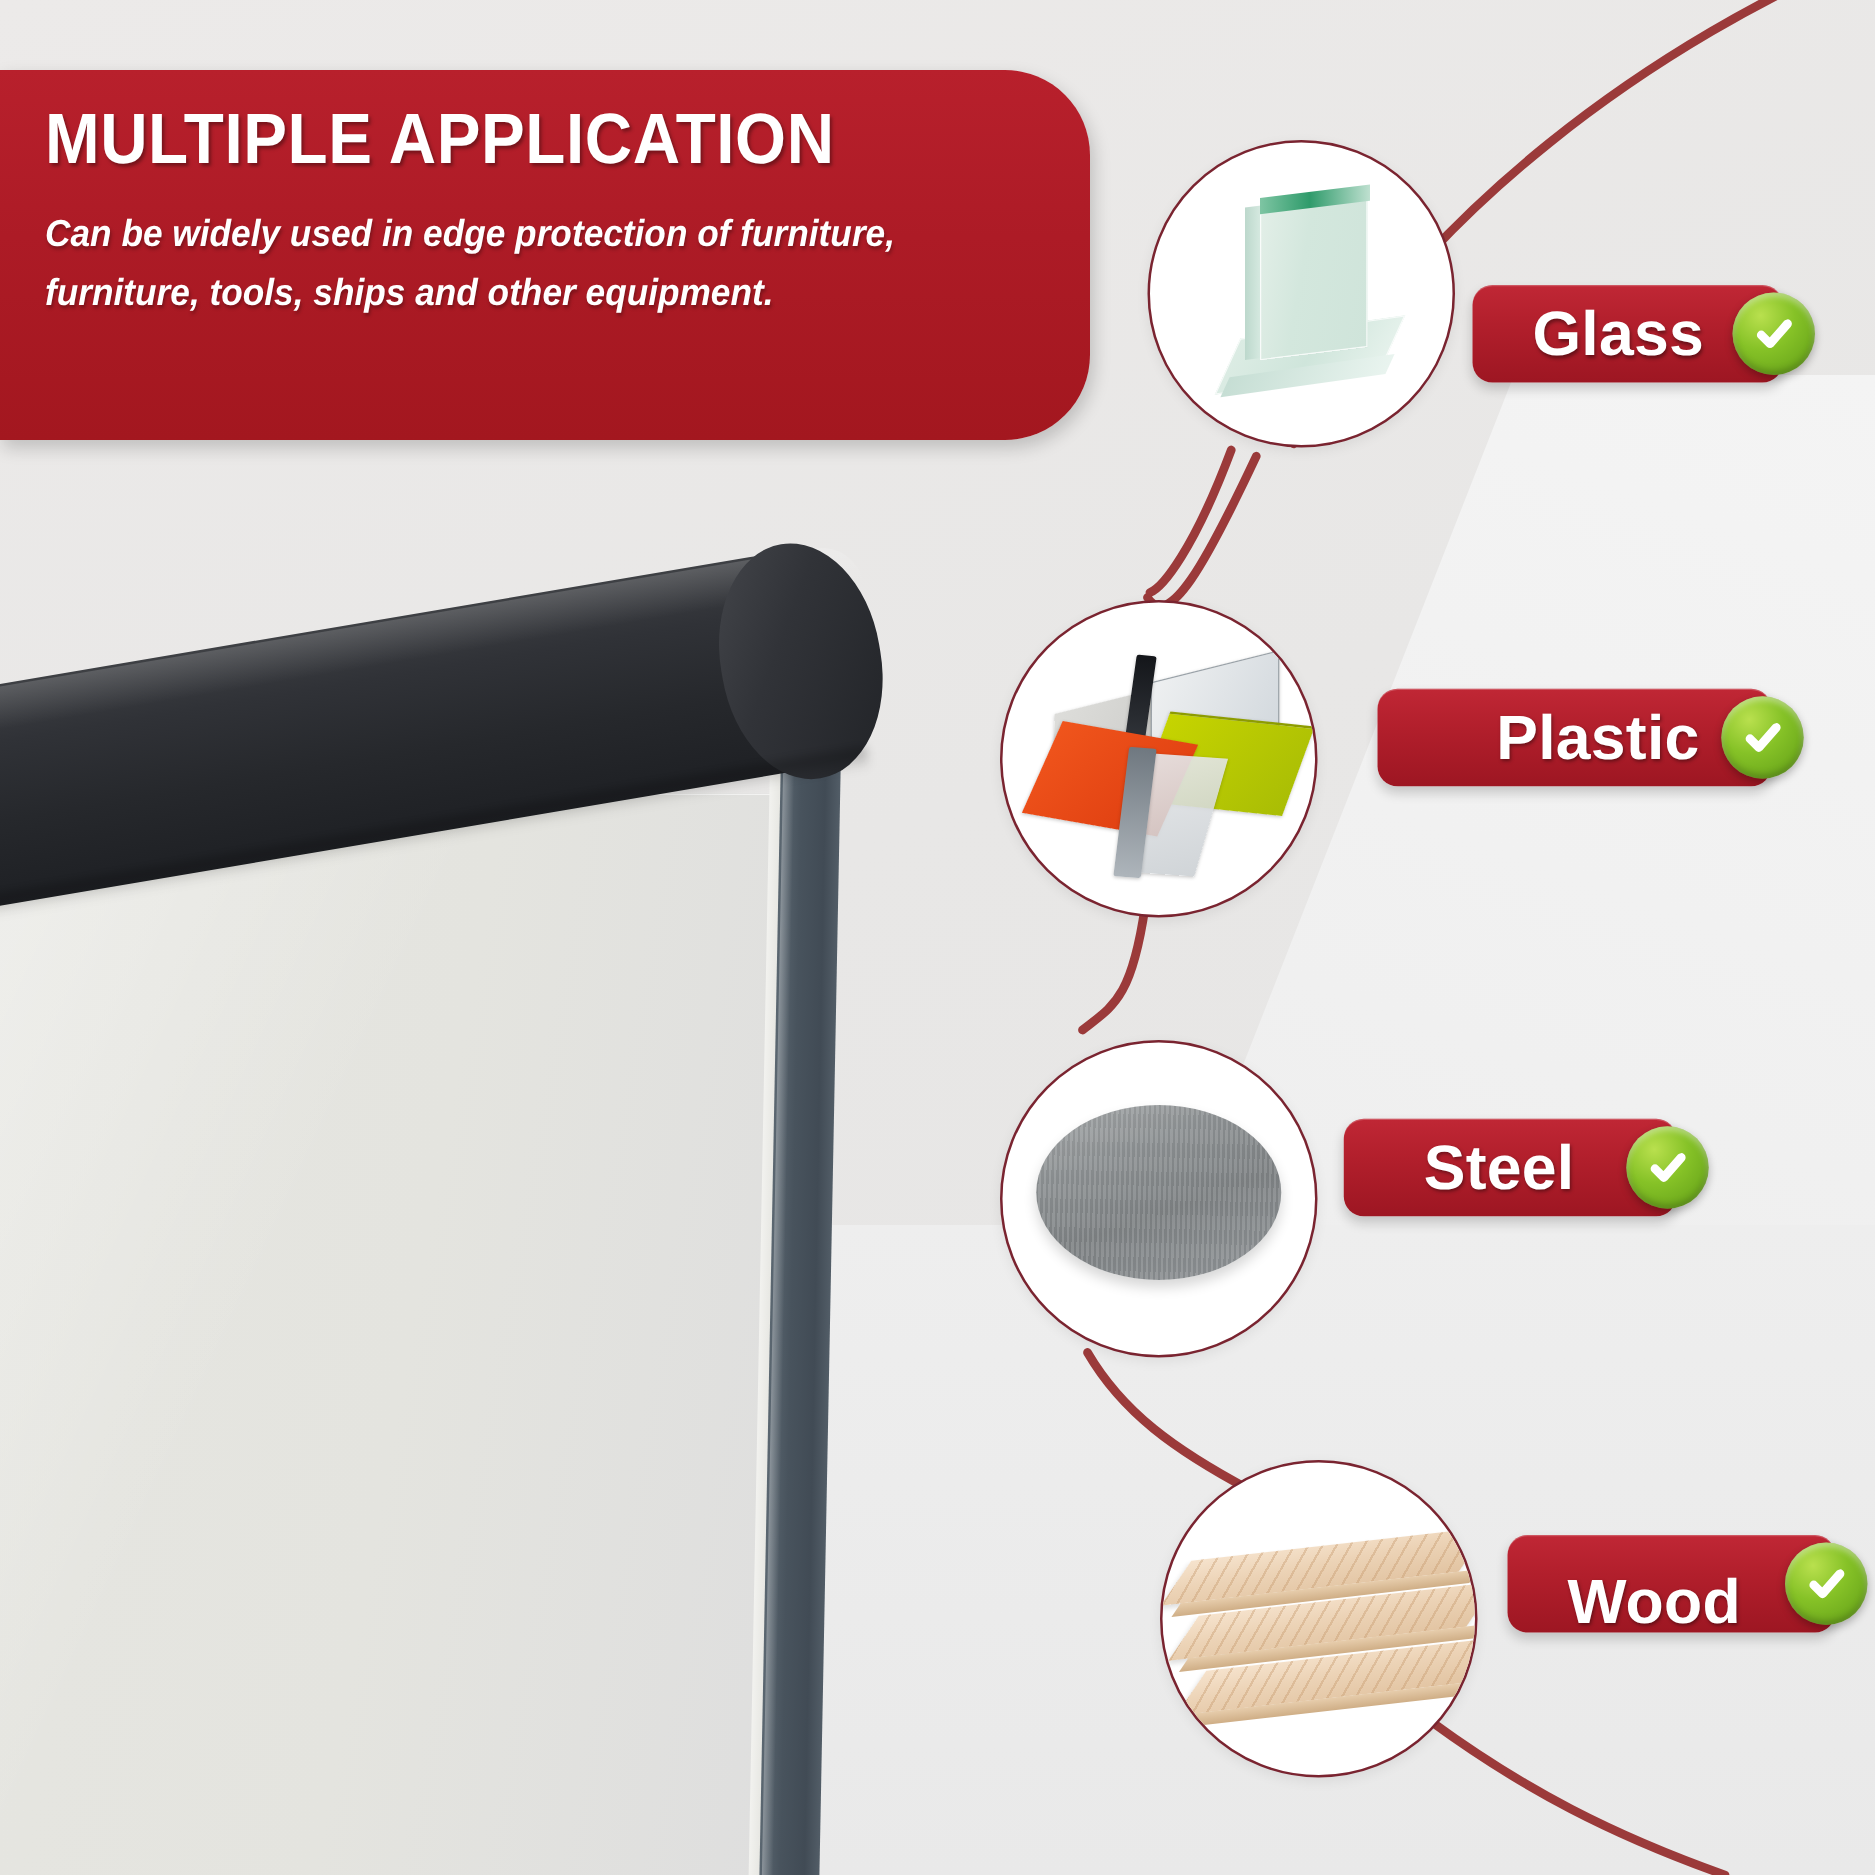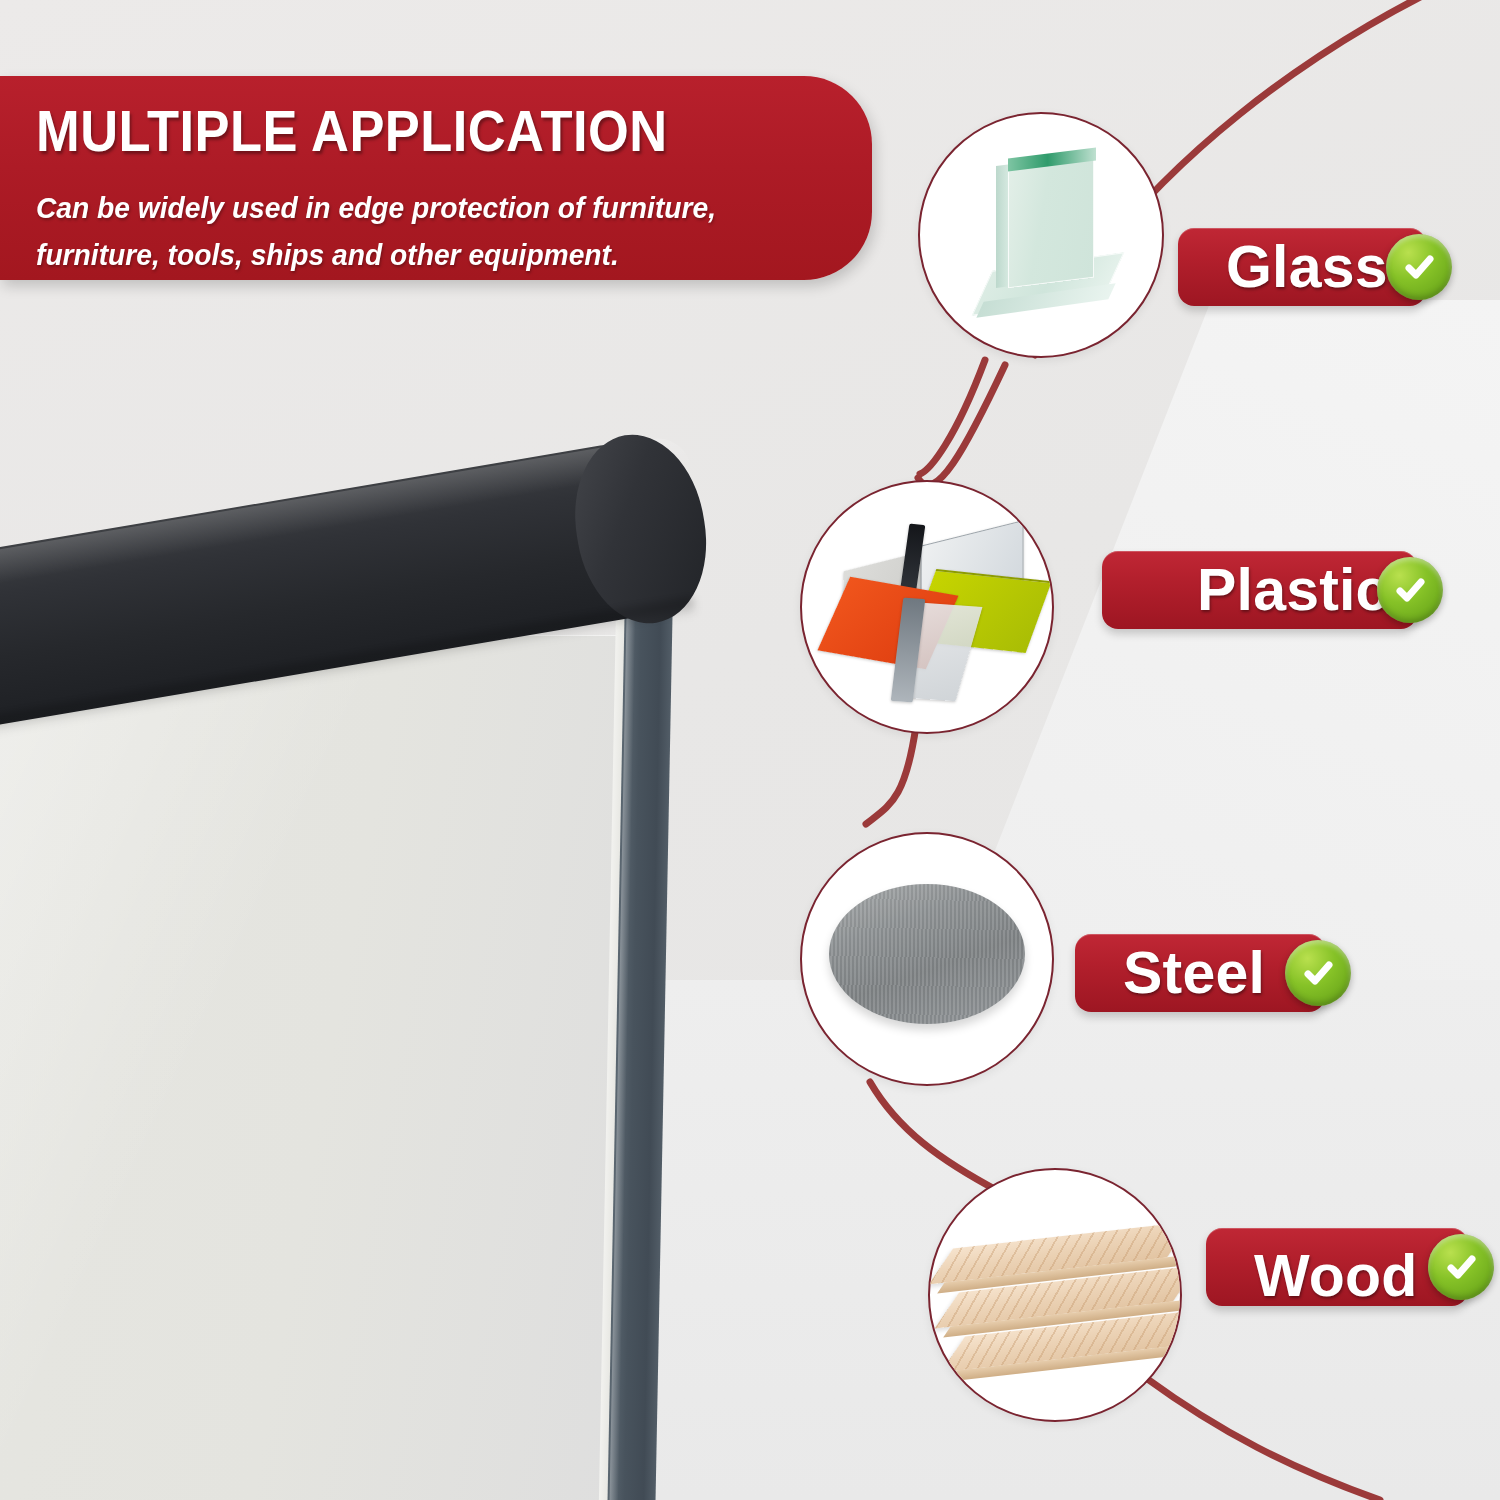--- a/index.html
+++ b/index.html
@@ -10,21 +10,21 @@
 
   
   .bg-base{position:absolute;inset:0;background:linear-gradient(160deg,#eceae9 0%,#e8e7e6 45%,#e6e5e4 100%);}
   .bg-wedge-right{position:absolute;right:0;top:300px;width:760px;height:1200px;
      background:linear-gradient(200deg,#f4f4f4 0%,#efefef 55%,#eaeaea 100%);
      clip-path:polygon(100% 0, 100% 100%, 0 100%, 62% 0);}
   .bg-wedge-low{position:absolute;left:620px;bottom:0;width:900px;height:520px;
      background:linear-gradient(180deg,#eeeeee 0%,#e9e9e9 100%);}
 
   
-  .banner{position:absolute;left:0;top:76px;width:872px;height:204px;
+  .banner{position:absolute;left:0;top:56px;width:872px;height:296px;
     background:linear-gradient(180deg,#b8202c 0%,#ad1b26 45%,#a3171f 100%);
     border-top-right-radius:68px;border-bottom-right-radius:68px;
     box-shadow:3px 6px 14px rgba(0,0,0,.18);}
   .banner-title{position:absolute;left:36px;top:24px;width:800px;
     color:#fff;font-size:57px;line-height:62px;font-weight:bold;letter-spacing:0.5px;
     font-family:"Liberation Sans Narrow","Liberation Sans",sans-serif;
     transform:scaleX(.92);transform-origin:left top;
     text-shadow:2px 3px 3px rgba(0,0,0,.35);white-space:nowrap;}
   .banner-sub{position:absolute;left:36px;top:108px;width:810px;
     color:#fff;font-size:30px;line-height:47px;font-style:italic;font-weight:bold;
@@ -136,21 +136,21 @@
     background:linear-gradient(180deg,#e7cdac,#cfae86);transform:skewX(-34deg) skewY(-7deg);}
   .p1{left:10px;top:30px;} .p1e{left:10px;top:64px;}
   .p2{left:16px;top:74px;} .p2e{left:16px;top:108px;}
   .p3{left:22px;top:118px;} .p3e{left:22px;top:152px;}
 
   
   .pill{position:absolute;height:78px;border-radius:16px;
     background:linear-gradient(180deg,#c02735 0%,#b21f2c 40%,#9d1622 100%);
     box-shadow:0 5px 9px rgba(0,0,0,.18), inset 0 1px 0 rgba(255,255,255,.22);
     display:flex;align-items:center;}
-  .pill-label{color:#fff;font-size:59px;font-weight:bold;line-height:1;
+  .pill-label{color:#fff;font-size:50px;font-weight:bold;line-height:1;
     padding-left:48px;padding-right:86px;letter-spacing:.2px;
     text-shadow:1px 2px 3px rgba(0,0,0,.4);white-space:nowrap;}
   .check{position:absolute;right:-26px;top:6px;width:66px;height:66px;border-radius:50%;
     background:radial-gradient(circle at 34% 28%, #b9e04e 0%, #86c227 42%, #5d9a15 100%);
     box-shadow:0 3px 7px rgba(0,0,0,.28), inset 0 -3px 6px rgba(0,0,0,.22),
                inset 0 3px 5px rgba(255,255,255,.45);
     display:flex;align-items:center;justify-content:center;}
   .check svg{display:block;}
 </style>
 </head>
@@ -244,21 +244,21 @@
     <div class="inner">
       <div class="steel-wrap">
         <div class="steel-rim"></div>
         <div class="steel-disc">
             <div class="steel-brush"></div>
           </div>
       </div>
     </div>
   </div>
 
-  <div class="pill" style="left:1075px;top:934px;width:250px;">
+  <div class="pill" style="left:1075px;top:895px;width:250px;padding-left:16px;">
     <span class="pill-label">Steel</span>
     <span class="check">
       <svg width="40" height="40" viewBox="0 0 40 40" aria-hidden="true">
         <path d="M10 21 L17 28 L31 12" fill="none" stroke="#ffffff" stroke-width="7" stroke-linecap="round" stroke-linejoin="round"></path>
       </svg>
     </span>
   </div>
 
   <div class="circle" style="left:928px;top:1168px;width:250px;height:250px;">
     <div class="inner">

